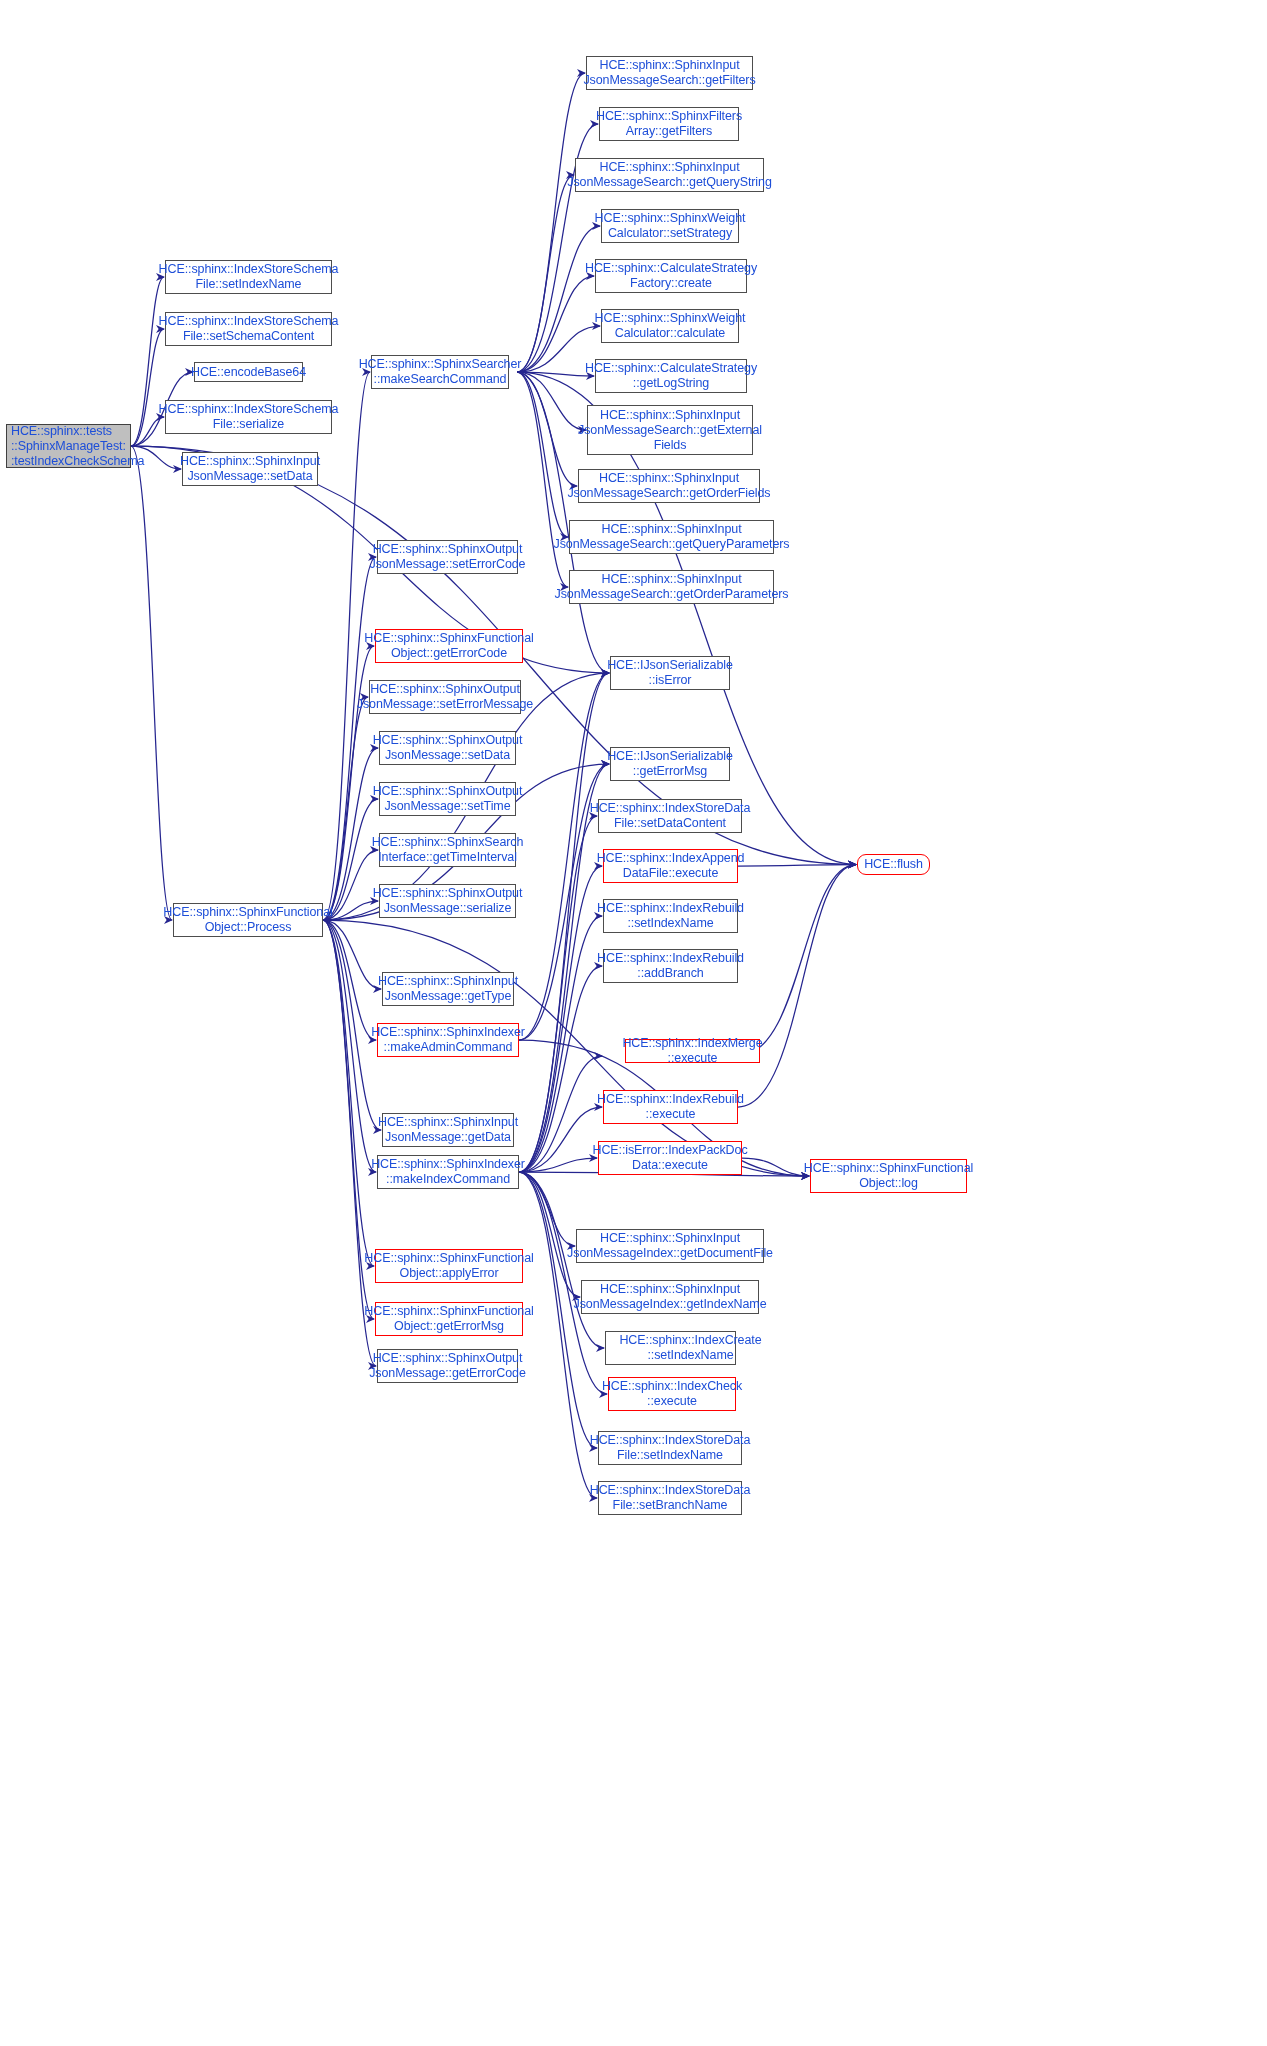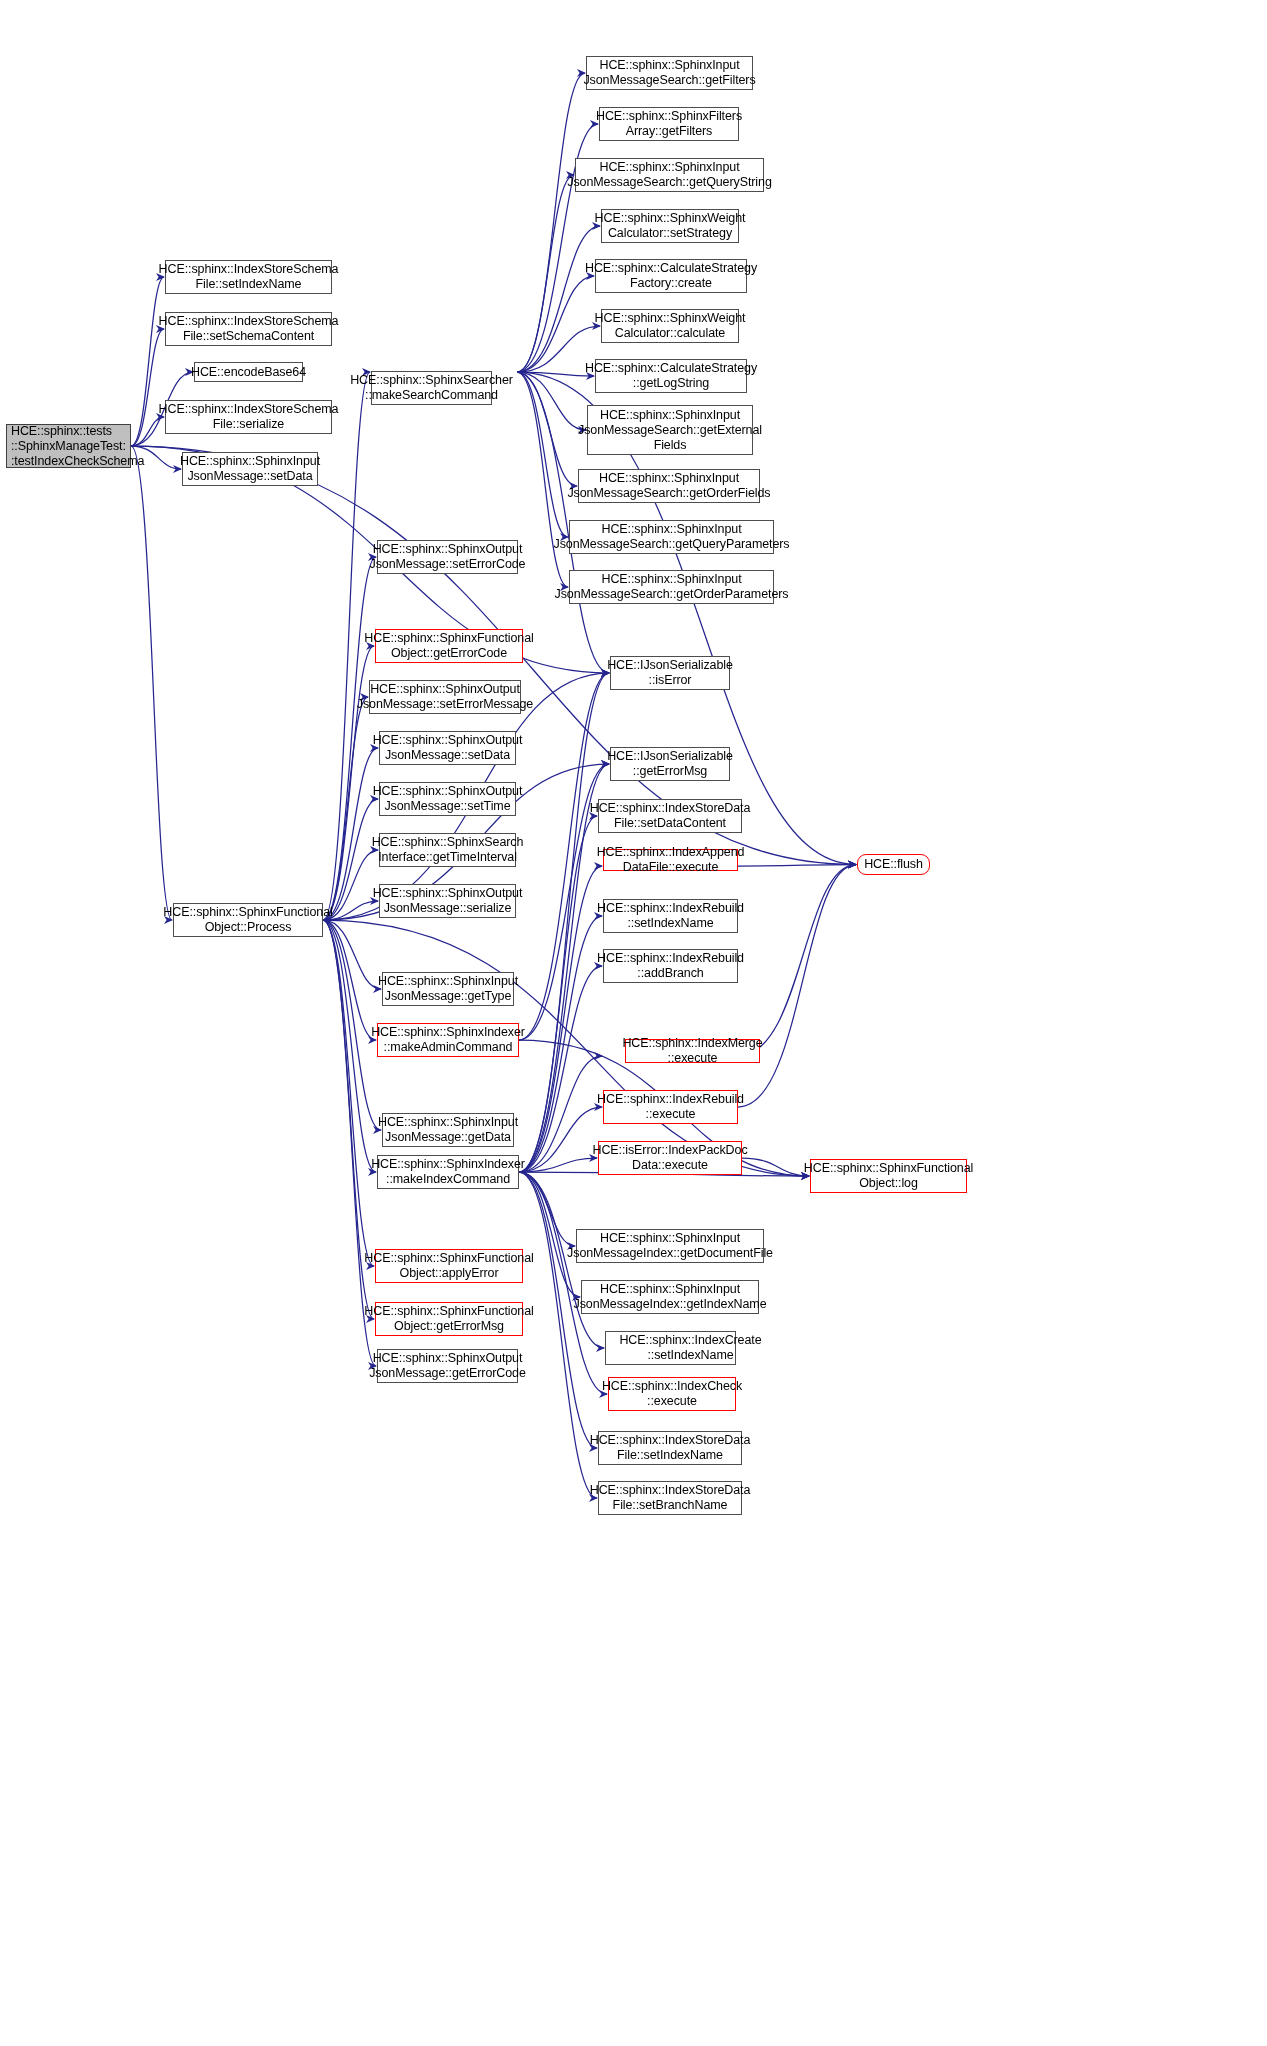--- a/index.html
+++ b/index.html
@@ -4,21 +4,21 @@
 <style>
   html,body{margin:0;padding:0;background:#ffffff;}
   body{font-family:"Liberation Sans",sans-serif;}
   #canvas{position:relative;width:1267px;height:2046px;overflow:hidden;background:#fff;}
   #edges{position:absolute;left:0;top:0;width:1267px;height:2046px;pointer-events:none;}
   .node{
     position:absolute;
     box-sizing:border-box;
     border:1px solid #4d4d4d;
     background:#ffffff;
-    color:#000000;
+    color:#1d4ed8;
     font-family:"Liberation Sans",sans-serif;
     font-size:12.5px;
     line-height:15px;
     text-align:center;
     display:flex;
     align-items:center;
     justify-content:center;
     white-space:pre-line;
     letter-spacing:-0.1px;
   }
@@ -108,21 +108,21 @@
 File::setIndexName</div>
       <div class="node" style="left: 165px; top: 312px; width: 167px; height: 34px;">HCE::sphinx::IndexStoreSchema
 File::setSchemaContent</div>
       <div class="node" style="left: 194px; top: 362px; width: 109px; height: 20px;">HCE::encodeBase64</div>
       <div class="node" style="left: 165px; top: 400px; width: 167px; height: 34px;">HCE::sphinx::IndexStoreSchema
 File::serialize</div>
       <div class="node" style="left: 182px; top: 452px; width: 136px; height: 34px;">HCE::sphinx::SphinxInput
 JsonMessage::setData</div>
       <div class="node" style="left: 173px; top: 903px; width: 150px; height: 34px;">HCE::sphinx::SphinxFunctional
 Object::Process</div>
-      <div class="node" style="left: 371px; top: 355px; width: 121px; height: 34px; margin-top: 16px;">HCE::sphinx::SphinxSearcher
+      <div class="node" style="left: 371px; top: 355px; width: 138px; height: 34px;">HCE::sphinx::SphinxSearcher
 ::makeSearchCommand</div>
       <div class="node" style="left: 377px; top: 540px; width: 141px; height: 34px;">HCE::sphinx::SphinxOutput
 JsonMessage::setErrorCode</div>
       <div class="node red" style="left: 375px; top: 629px; width: 148px; height: 34px;">HCE::sphinx::SphinxFunctional
 Object::getErrorCode</div>
       <div class="node" style="left: 369px; top: 680px; width: 152px; height: 34px;">HCE::sphinx::SphinxOutput
 JsonMessage::setErrorMessage</div>
       <div class="node" style="left: 379px; top: 731px; width: 137px; height: 34px;">HCE::sphinx::SphinxOutput
 JsonMessage::setData</div>
       <div class="node" style="left: 379px; top: 782px; width: 137px; height: 34px;">HCE::sphinx::SphinxOutput
@@ -167,21 +167,21 @@
       <div class="node" style="left: 569px; top: 520px; width: 205px; height: 34px;">HCE::sphinx::SphinxInput
 JsonMessageSearch::getQueryParameters</div>
       <div class="node" style="left: 569px; top: 570px; width: 205px; height: 34px;">HCE::sphinx::SphinxInput
 JsonMessageSearch::getOrderParameters</div>
       <div class="node" style="left: 610px; top: 656px; width: 120px; height: 34px;">HCE::IJsonSerializable
 ::isError</div>
       <div class="node" style="left: 610px; top: 747px; width: 120px; height: 34px;">HCE::IJsonSerializable
 ::getErrorMsg</div>
       <div class="node" style="left: 598px; top: 799px; width: 144px; height: 34px;">HCE::sphinx::IndexStoreData
 File::setDataContent</div>
-      <div class="node red" style="left: 603px; top: 849px; width: 135px; height: 22px;">HCE::sphinx::IndexAppend
+      <div class="node red" style="left: 603px; top: 849px; width: 135px; height: 34px;">HCE::sphinx::IndexAppend
 DataFile::execute</div>
       <div class="node" style="left: 603px; top: 899px; width: 135px; height: 34px;">HCE::sphinx::IndexRebuild
 ::setIndexName</div>
       <div class="node" style="left: 603px; top: 949px; width: 135px; height: 34px;">HCE::sphinx::IndexRebuild
 ::addBranch</div>
       <div class="node red" style="left: 625px; top: 1039px; width: 135px; height: 24px;">HCE::sphinx::IndexMerge
 ::execute</div>
       <div class="node red" style="left: 603px; top: 1090px; width: 135px; height: 34px;">HCE::sphinx::IndexRebuild
 ::execute</div>
       <div class="node red" style="left: 598px; top: 1141px; width: 144px; height: 34px;">HCE::isError::IndexPackDoc

